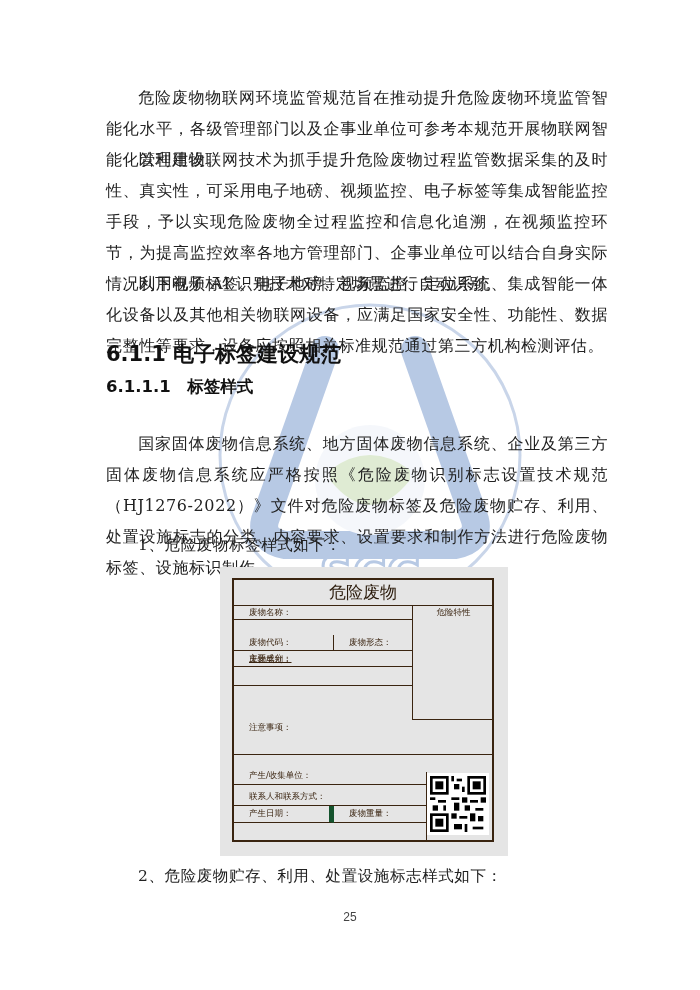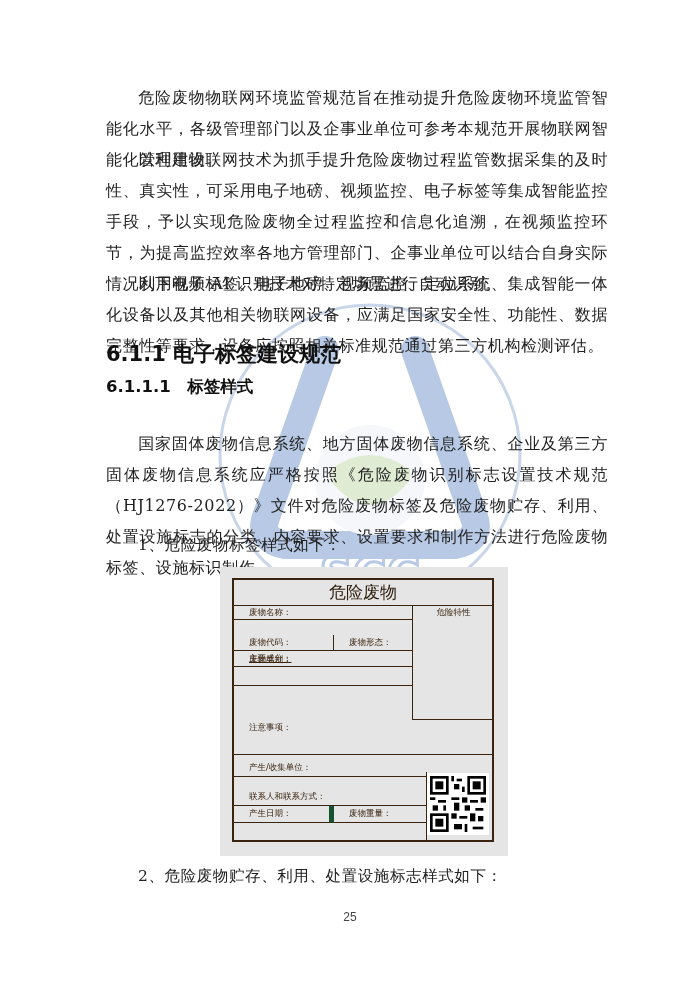--- a/index.html
+++ b/index.html
@@ -48,21 +48,21 @@
     <div class="lt">危险废物</div>
 
     <div class="row" style="left:0;top:25px;width:178px;height:15px;">废物名称：</div>
     <div class="row" style="left:0;top:40px;width:178px;height:15px;margin-top:32px;">废物类别：</div>
     <div class="row" style="left:0;top:55px;width:100px;height:16px;border-right:1px solid #3a2410;">废物代码：</div>
     <div class="row" style="left:100px;top:55px;width:78px;height:16px;">废物形态：</div>
     <div class="row" style="left:0;top:71px;width:178px;height:35px;text-decoration:underline;">主要成分：</div>
     <div class="vline" style="left:178px;top:25px;height:115px;"></div>
     <div class="row" style="left:179px;top:25px;width:81px;height:115px;text-align:center;padding-left:0;">危险特性</div>
     <div class="row" style="left:0;top:140px;width:100%;height:35px;">注意事项：</div>
-    <div class="row" style="left:0;top:180px;width:192px;height:17px;">产生/收集单位：</div>
+    <div class="row" style="left:0;top:188px;width:192px;height:17px;">产生/收集单位：</div>
     <div class="row" style="left:0;top:209px;width:192px;height:17px;">联系人和联系方式：</div>
     <div class="row" style="left:0;top:226px;width:100px;height:17px;border-right:5px solid #14532d;">产生日期：</div>
     <div class="row" style="left:100px;top:226px;width:92px;height:17px;">废物重量：</div>
     <div class="vline" style="left:192px;top:192px;height:68px;"></div>
     <svg class="qr" viewBox="0 0 21 21">
       <rect x="0" y="0" width="7" height="7" fill="#000"></rect>
         <rect x="1" y="1" width="5" height="5" fill="#fff"></rect>
         <rect x="2" y="2" width="3" height="3" fill="#000"></rect>
       <rect x="14" y="0" width="7" height="7" fill="#000"></rect>
         <rect x="15" y="1" width="5" height="5" fill="#fff"></rect>

